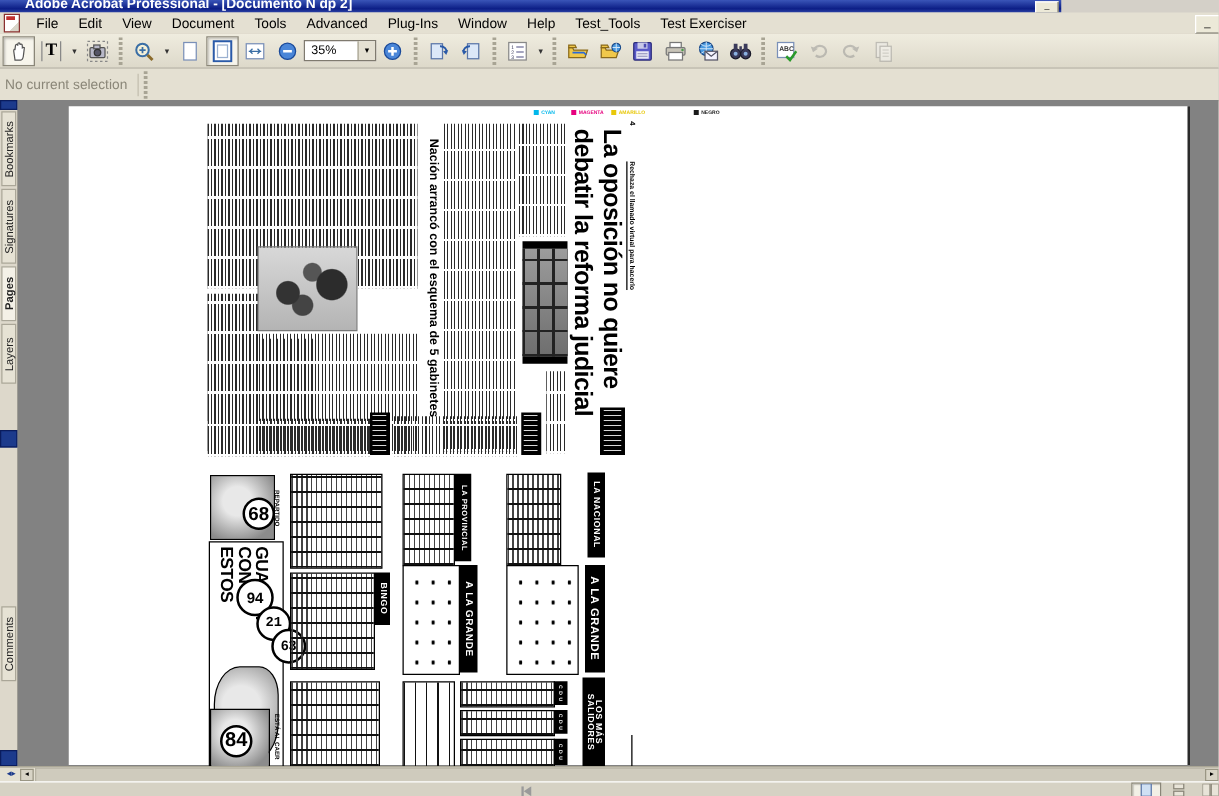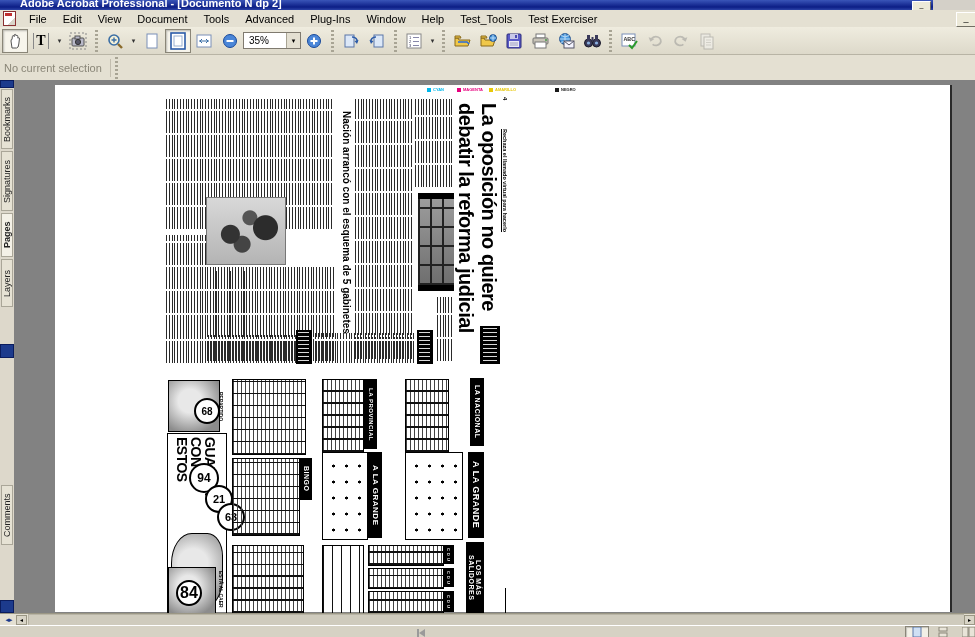--- a/index.html
+++ b/index.html
@@ -1,18 +1,18 @@
 <!DOCTYPE html>
 <html><head>
 <meta charset="utf-8">
 <style>
   html,body{margin:0;padding:0;background:#d4d0c8;font-family:"Liberation Sans",sans-serif;-webkit-font-smoothing:none;}
   .app{position:relative;width:975px;height:637px;overflow:hidden;background:#d4d0c8;}
   
-  .titlebar{position:absolute;left:0;top:0;width:933px;height:10px;background:linear-gradient(180deg,#3a55b8 0%,#0c1e86 70%,#2c43a6 100%);color:#fff;overflow:hidden;}
+  .titlebar{position:absolute;left:0;top:0;width:849px;height:10px;background:linear-gradient(180deg,#3a55b8 0%,#0c1e86 70%,#2c43a6 100%);color:#fff;overflow:hidden;}
   .titlebar .ttxt{position:absolute;left:20px;top:-3px;font-size:11px;font-weight:bold;white-space:nowrap;}
   .tbtn{position:absolute;top:1px;width:17px;height:8px;background:#ece9d8;border:1px solid #fff;border-right-color:#716f64;border-bottom-color:#716f64;font-size:7px;line-height:6px;text-align:center;color:#000;}
   
   .menubar{position:absolute;left:0;top:10px;width:975px;height:17px;background:#e4e0d2;border-bottom:1px solid #c2bdae;display:flex;align-items:center;}
   .docicon{width:11px;height:13px;margin:0 5px 0 3px;background:linear-gradient(135deg,#fff 70%,#d9d5c9 70%);border:1px solid #8a3030;position:relative;}
   .docicon::after{content:"";position:absolute;left:1px;top:1px;width:7px;height:3px;background:#c03030;}
   .menubar .mi{padding:1px 8px;font-size:11px;color:#000;white-space:nowrap;}
   .menubar .mbtn{position:absolute;right:0;top:2px;width:18px;height:13px;background:#ece9d8;border:1px solid #fff;border-right:none;border-bottom-color:#716f64;font-size:9px;line-height:10px;text-align:center;}
   
   .toolbar{position:absolute;left:0;top:27px;width:975px;height:28px;background:linear-gradient(180deg,#efecdf,#ddd9ca);border-bottom:1px solid #b8b4a5;display:flex;align-items:center;padding-left:2px;box-sizing:border-box;}
@@ -326,25 +326,25 @@
         <div class="bbox" style="left:362px;top:245px;width:16px;height:34px;"></div>
         <div class="bbox" style="left:425px;top:241px;width:20px;height:38px;"></div>
 
         <div class="vrl" style="position:absolute;left:445px;top:12px;width:8px;height:30px;font-size:6px;font-weight:bold;">4</div>
         <div class="vrl" style="position:absolute;left:444px;top:44px;width:9px;height:120px;font-size:5.5px;font-weight:bold;text-decoration:underline;white-space:nowrap;overflow:hidden;">Rechaza el llamado virtual para hacerlo</div>
         <div class="vrl" style="position:absolute;left:398px;top:18px;width:47px;height:258px;font-size:20px;line-height:23px;font-weight:800;letter-spacing:-0.5px;color:#000;">La oposición no quiere debatir la reforma judicial</div>
         <div class="vrl" style="position:absolute;left:283px;top:26px;width:14px;height:252px;font-size:10px;font-weight:800;">Nación arrancó con el esquema de 5 gabinetes</div>
 
         <div class="cartoon" style="left:113px;top:295px;width:50px;height:50px;"></div>
         <div class="vlabel" style="left:160px;top:296px;width:9px;height:52px;font-size:5px;">REPARTIDO</div>
-        <div class="circle" style="left:139px;top:313px;width:22px;height:22px;font-size:10px;">68</div>
+        <div class="circle" style="left:139px;top:313px;width:22px;height:22px;font-size:15px;">68</div>
         <div style="position:absolute;left:112px;top:348px;width:58px;height:180px;border:1px solid #000;"></div>
         <div class="vrl" style="position:absolute;left:118px;top:352px;width:44px;height:64px;font-size:14px;line-height:14px;font-weight:800;letter-spacing:-0.5px;">GUARDA CON ESTOS</div>
         <div class="circle" style="left:134px;top:378px;width:26px;height:26px;font-size:12px;">94</div>
-        <div class="circle" style="left:150px;top:400px;width:24px;height:24px;font-size:11px;">21</div>
+        <div class="circle" style="left:150px;top:400px;width:24px;height:24px;font-size:11px;font-family:Liberation Mono, monospace;">21</div>
         <div class="circle" style="left:131px;top:418px;width:24px;height:24px;font-size:11px;margin-left:31px;">63</div>
         <div class="cartoon" style="left:116px;top:448px;width:50px;height:74px;border-radius:40% 30% 40% 30%;"></div>
         <div class="cartoon" style="left:113px;top:482px;width:46px;height:46px;"></div>
         <div class="vlabel" style="left:160px;top:480px;width:9px;height:48px;font-size:5px;">ESTÁ AL CAER</div>
         <div class="circle" style="left:121px;top:495px;width:22px;height:22px;font-size:16px;">84</div>
 
         <div class="grid" style="left:177px;top:294px;width:72px;height:74px;"></div>
         <div class="grid" style="left:177px;top:373px;width:66px;height:76px;"></div>
         <div class="grid" style="left:177px;top:460px;width:70px;height:67px;"></div>
         <div class="bhdr" style="left:245px;top:373px;width:12px;height:42px;font-size:7px;">BINGO</div>

